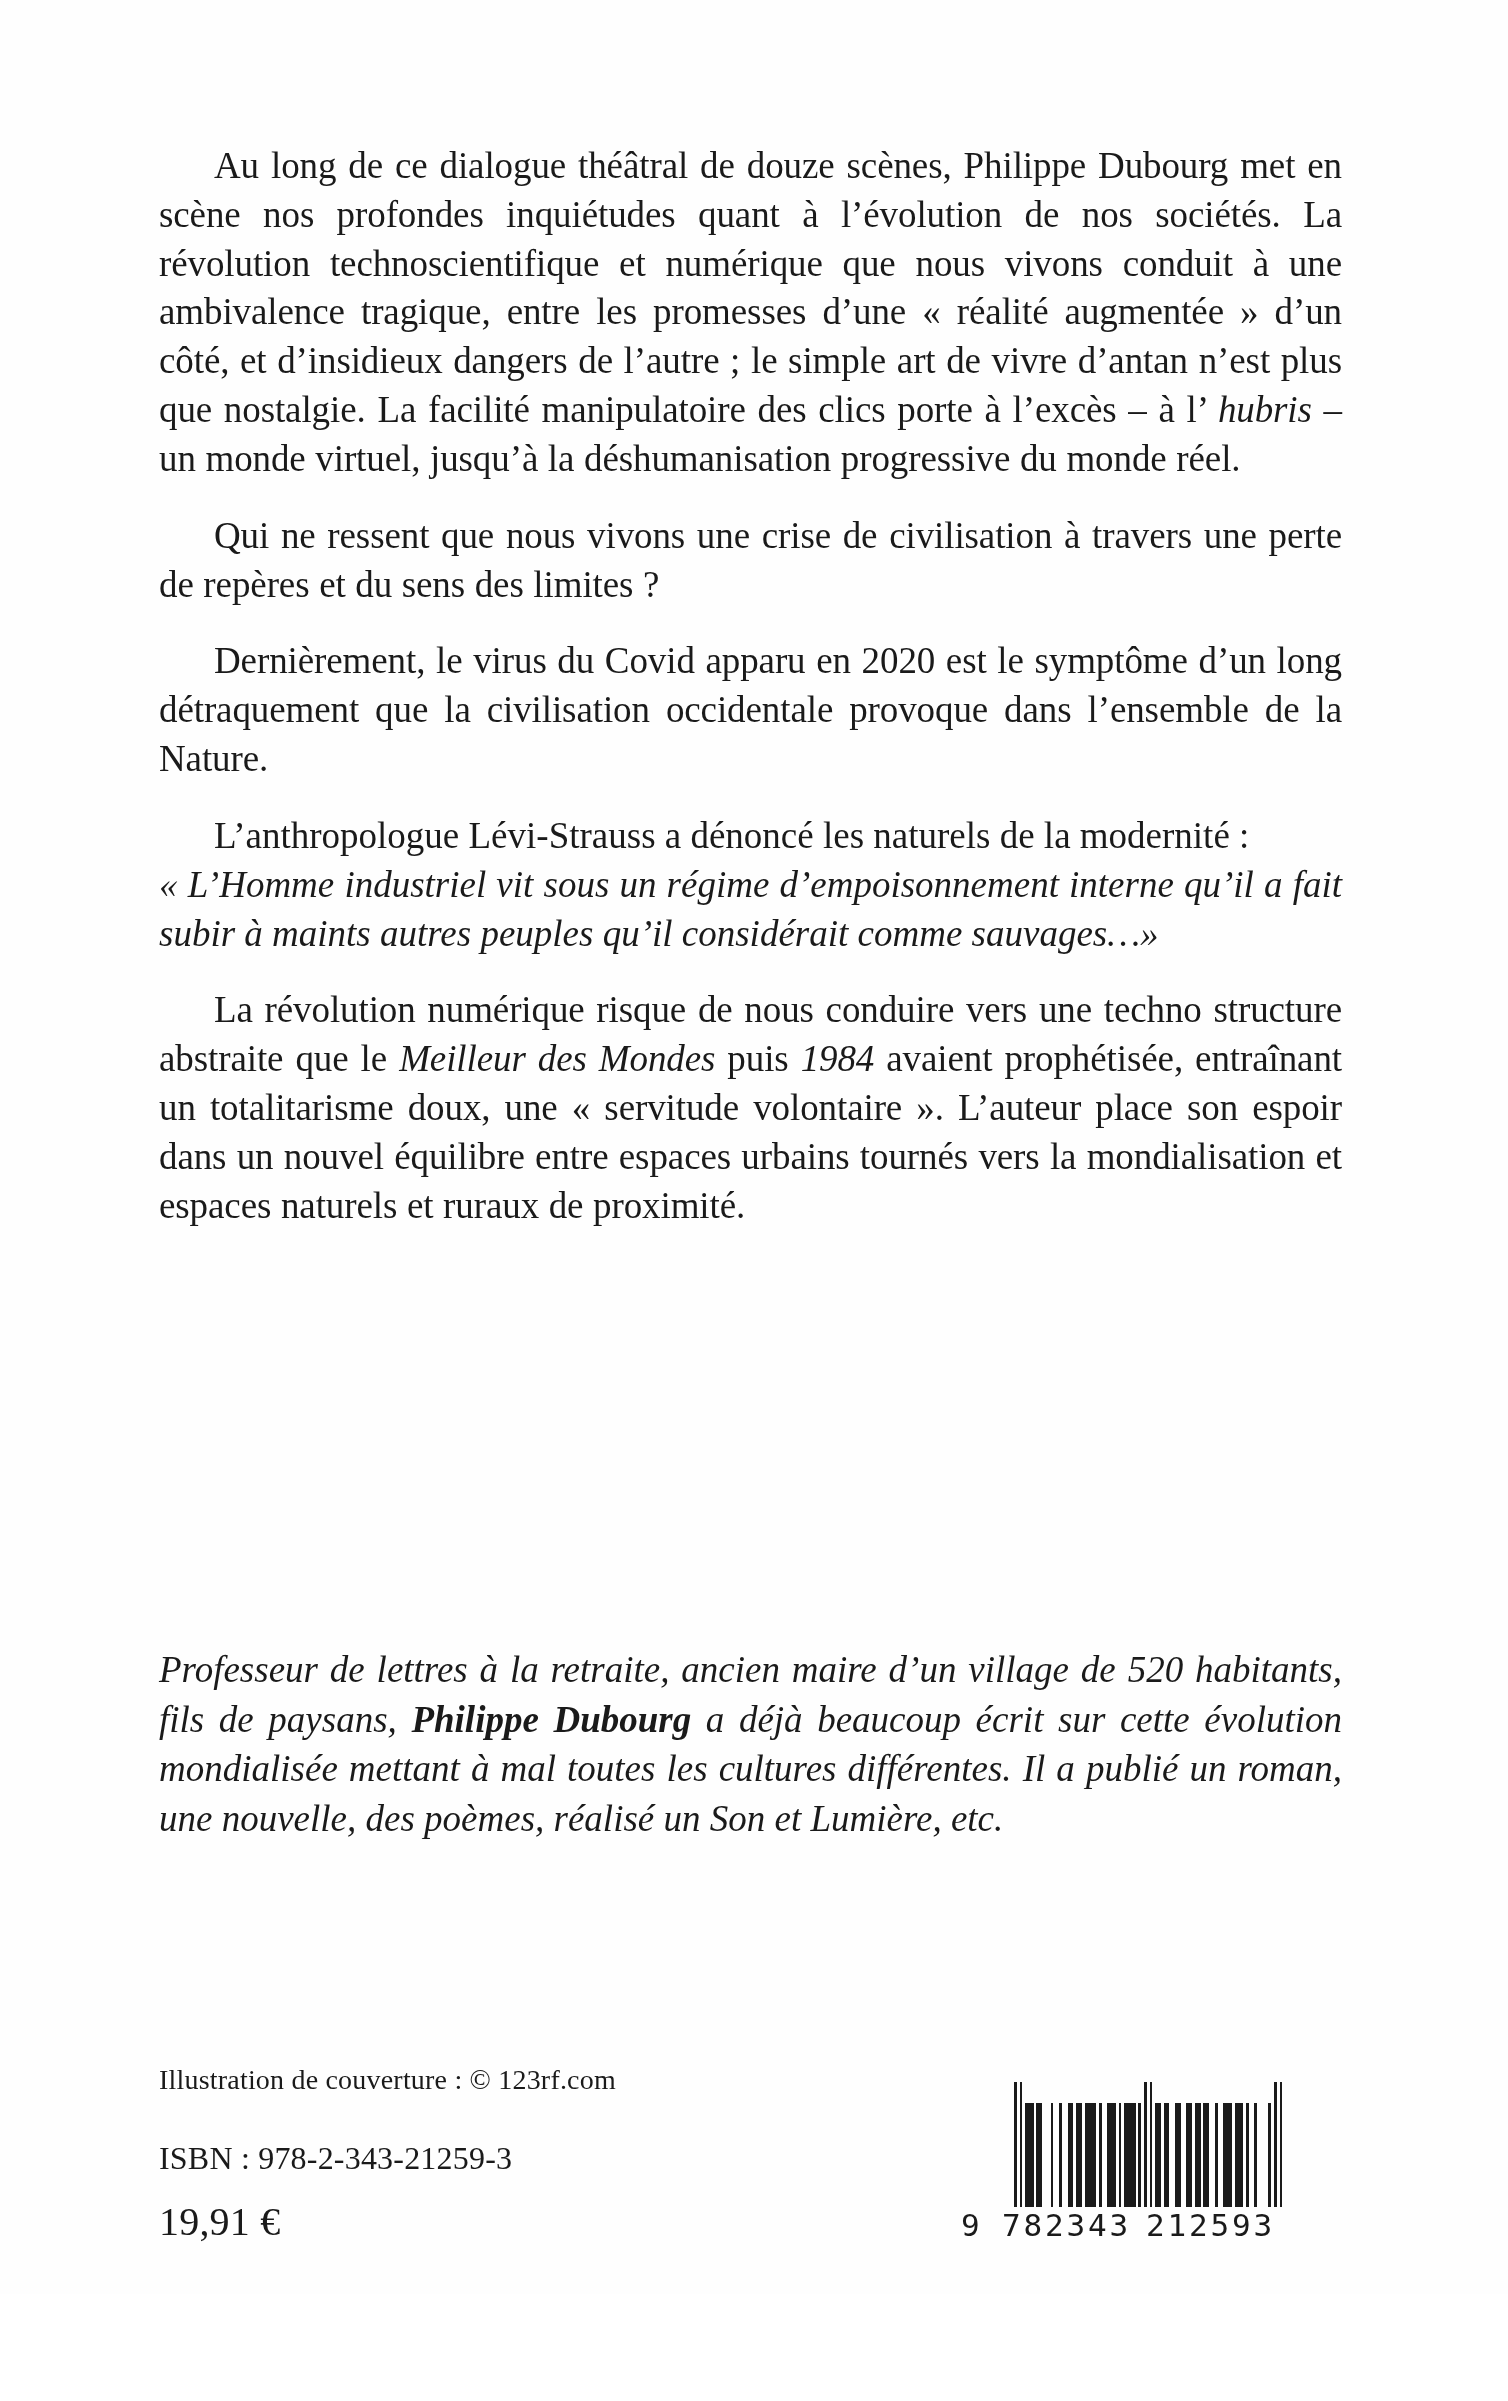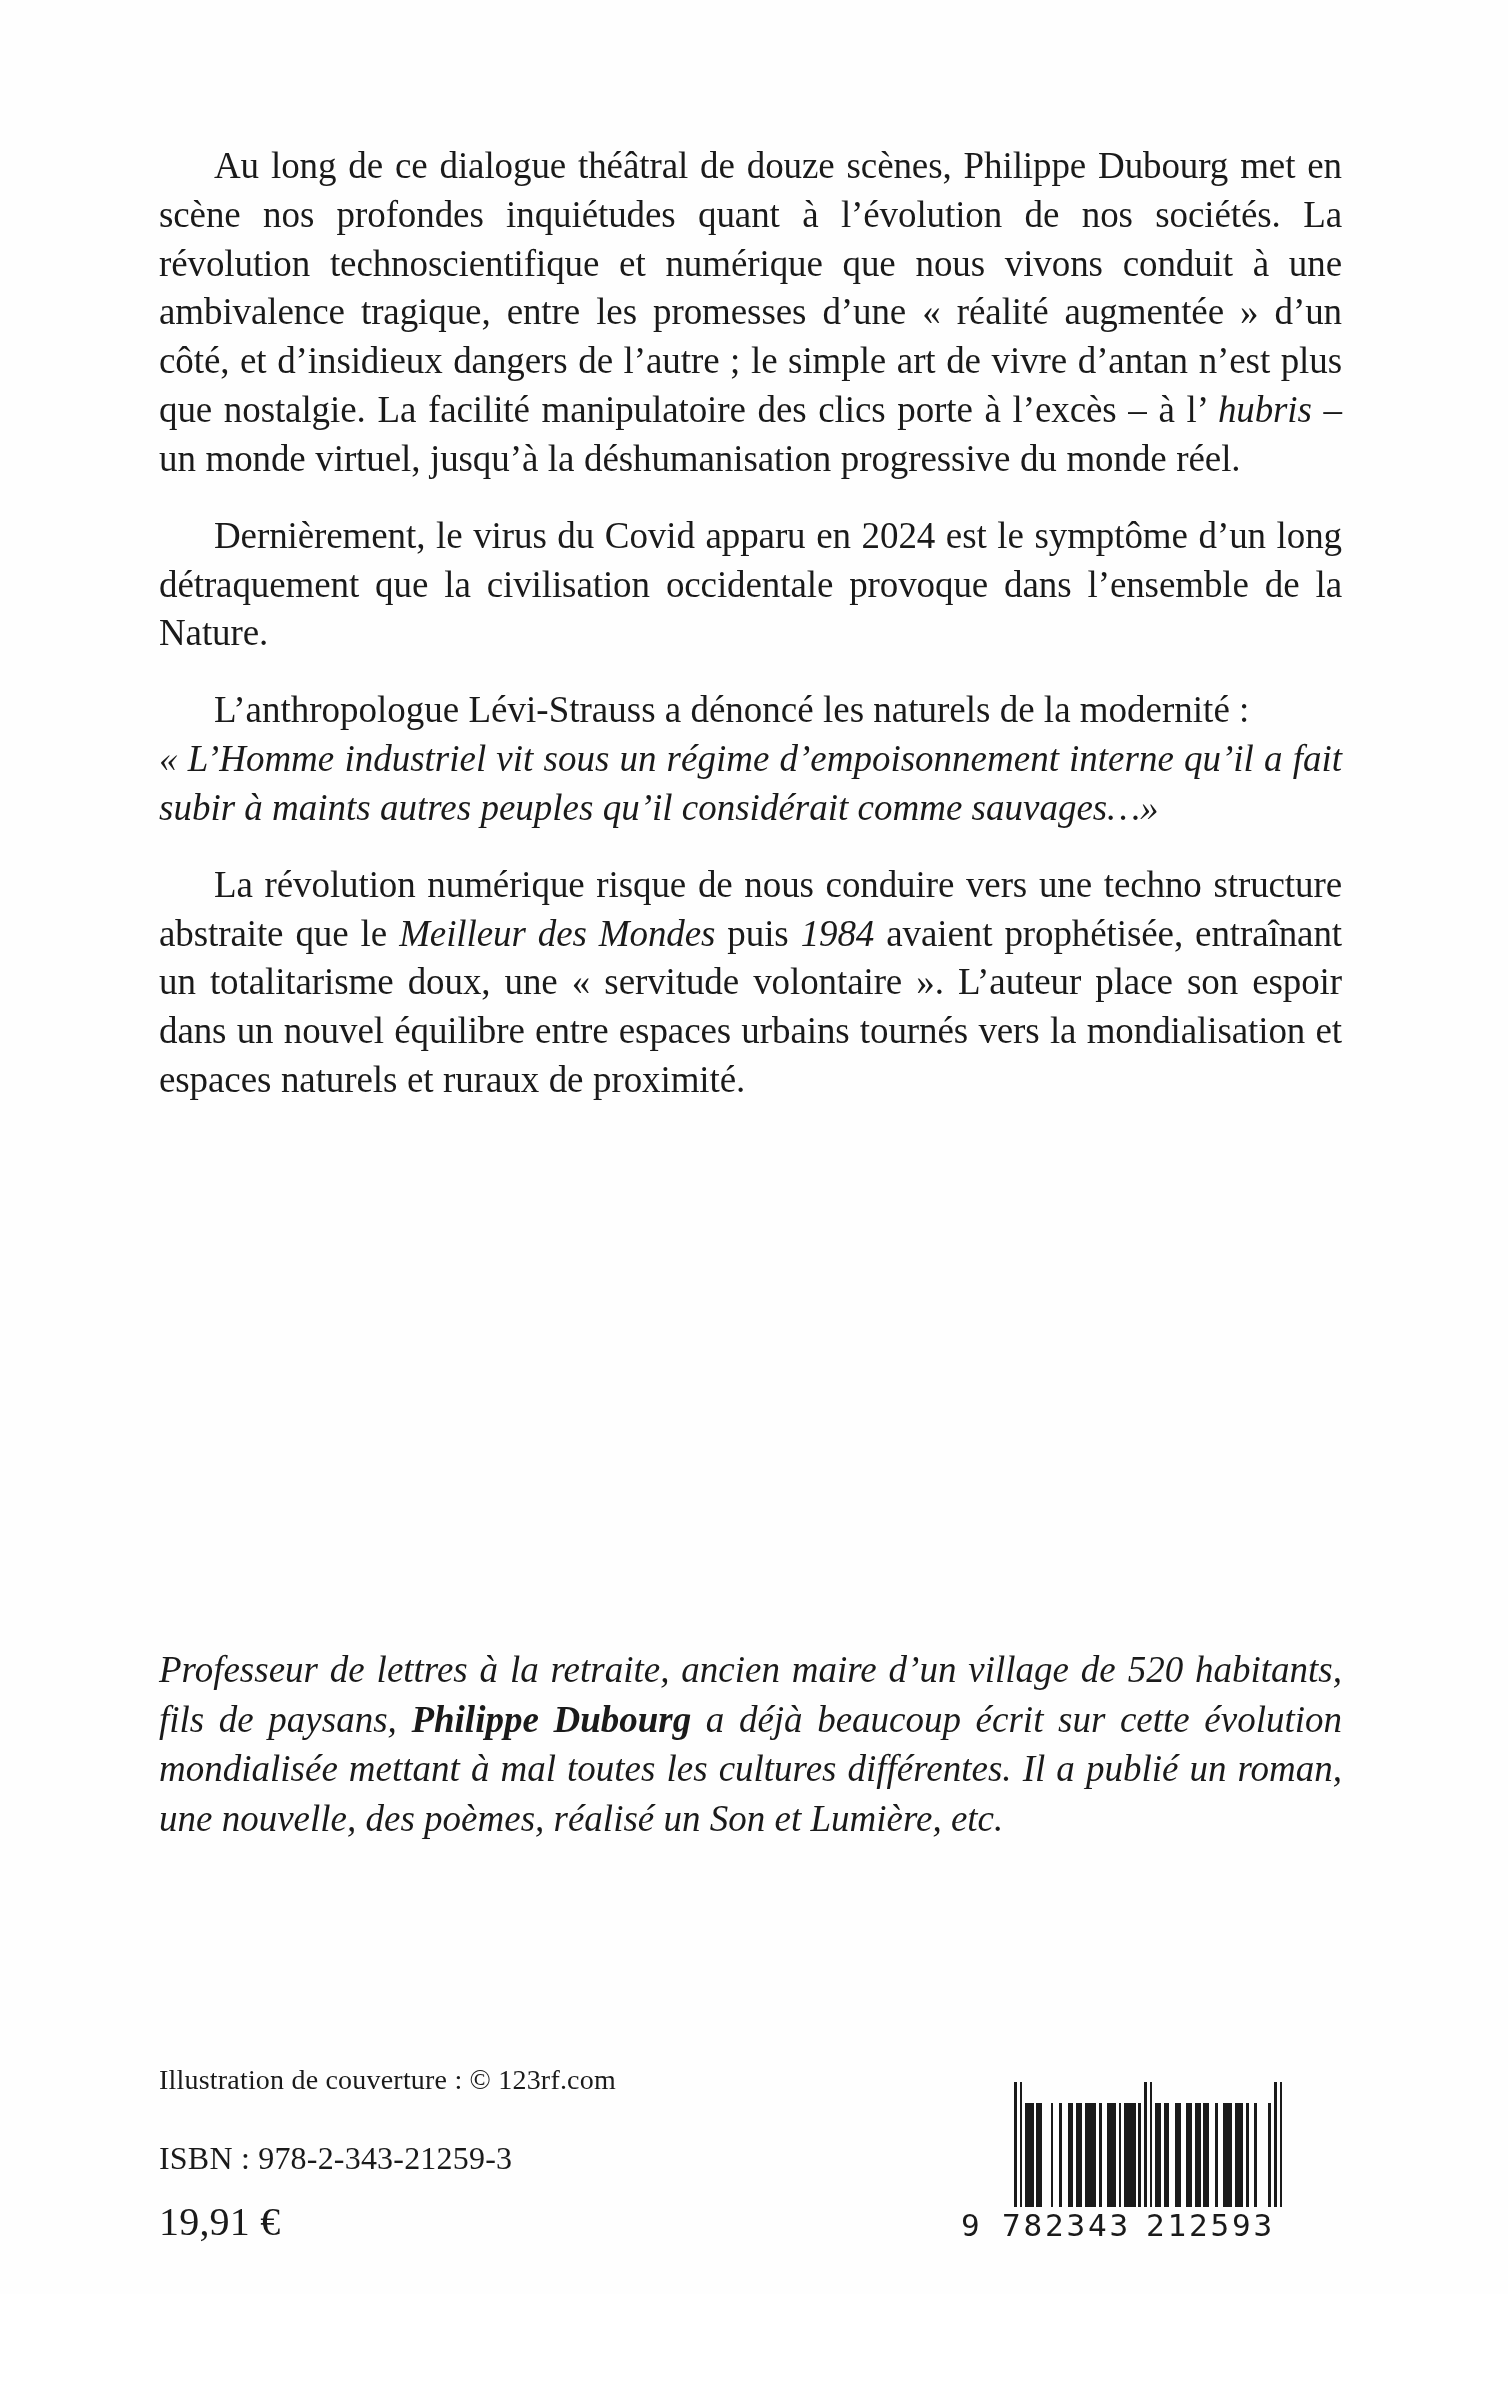--- a/index.html
+++ b/index.html
@@ -137,22 +137,23 @@
 </style>
 </head>
 <body>
 
 <div class="page">
 
   <div class="content">
 
     <p class="body-par"><span>Au long de ce dialogue théâtral de douze scènes, Philippe Dubourg met en scène nos profondes inquiétudes quant à l’évolution de nos sociétés. La révolution technoscientifique et numérique que nous vivons conduit à une ambivalence tragique, entre les promesses d’une « réalité augmentée » d’un côté, et d’insidieux dangers de l’autre ; le simple art de vivre d’antan n’est plus que nostalgie. La facilité manipulatoire des clics porte à l’excès – à l’ </span><i class="it">hubris</i><span> – un monde virtuel, jusqu’à la déshumanisation progressive du monde réel.</span></p>
 
-
-    <p class="body-par">Dernièrement, le virus du Covid apparu en 2024 est le symptôme d’un long détraquement que la civilisation occidentale provoque dans l’ensemble de la Nature.</p>
+    <p class="body-par">Qui ne ressent que nous vivons une crise de civilisation à travers une perte de repères et du sens des limites ?</p>
+
+    <p class="body-par">Dernièrement, le virus du Covid apparu en 2020 est le symptôme d’un long détraquement que la civilisation occidentale provoque dans l’ensemble de la Nature.</p>
 
     <div class="quote-par">
       <span class="quote-lead">L’anthropologue Lévi-Strauss a dénoncé les naturels de la modernité :</span>
       <span class="quote-italic">« L’Homme industriel vit sous un régime d’empoisonnement interne qu’il a fait subir à maints autres peuples qu’il considérait comme sauvages…»</span>
     </div>
 
     <p class="body-par"><span>La révolution numérique risque de nous conduire vers une techno structure abstraite que le </span><i class="it">Meilleur des Mondes</i><span> puis </span><i class="it">1984</i><span> avaient prophétisée, entraînant un totalitarisme doux, une « servitude volontaire ». L’auteur place son espoir dans un nouvel équilibre entre espaces urbains tournés vers la mondialisation et espaces naturels et ruraux de proximité.</span></p>
 
   </div>
 

